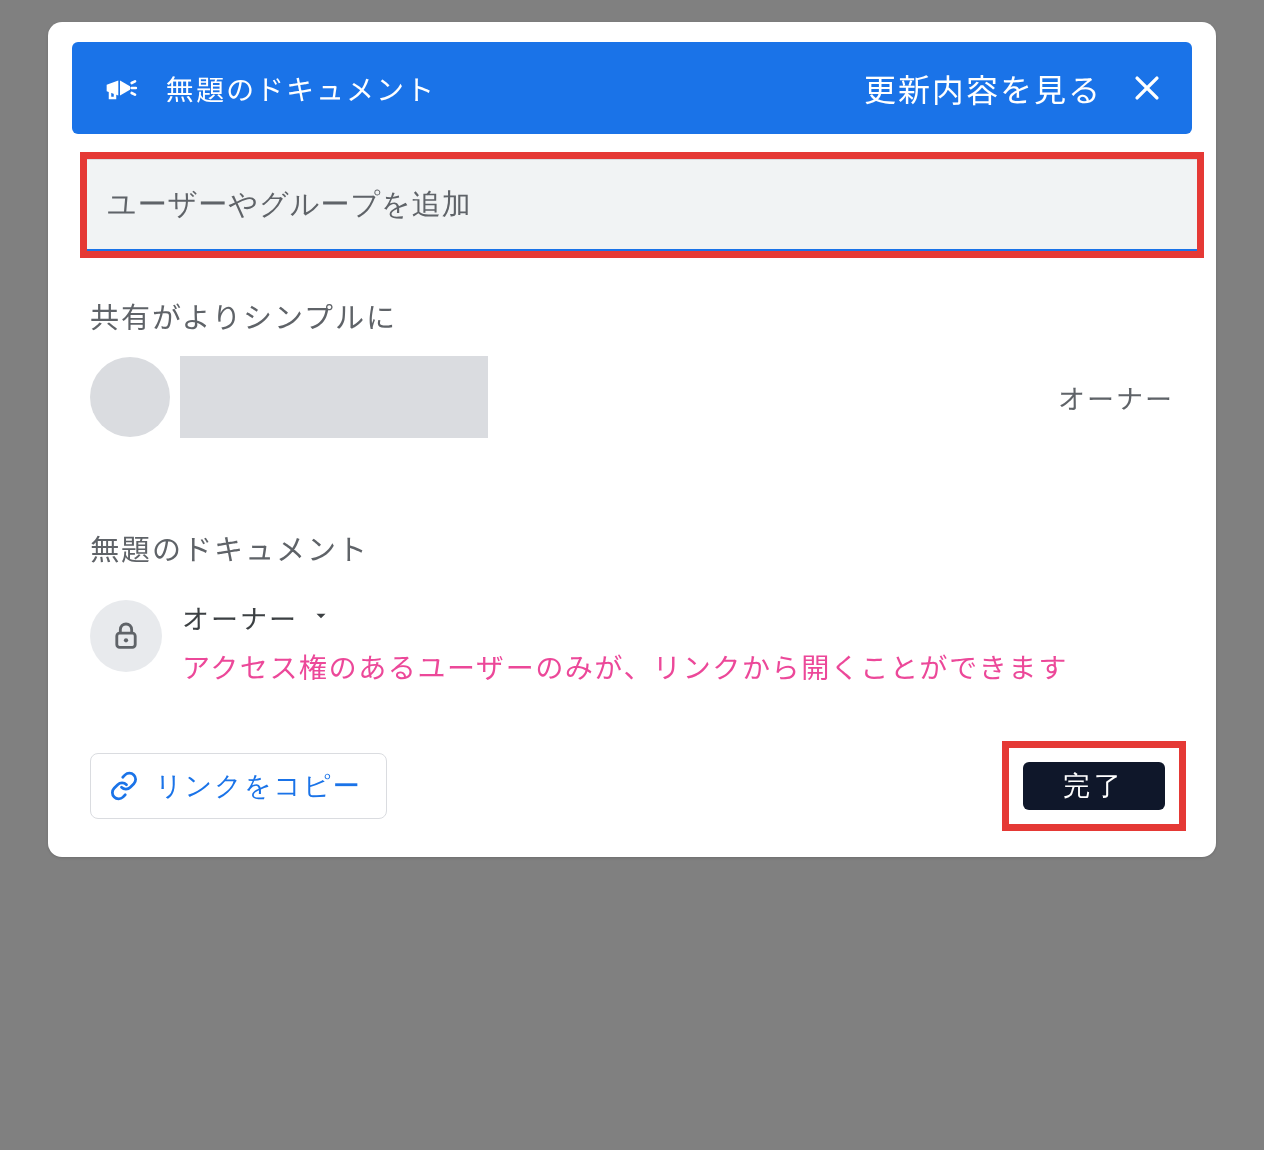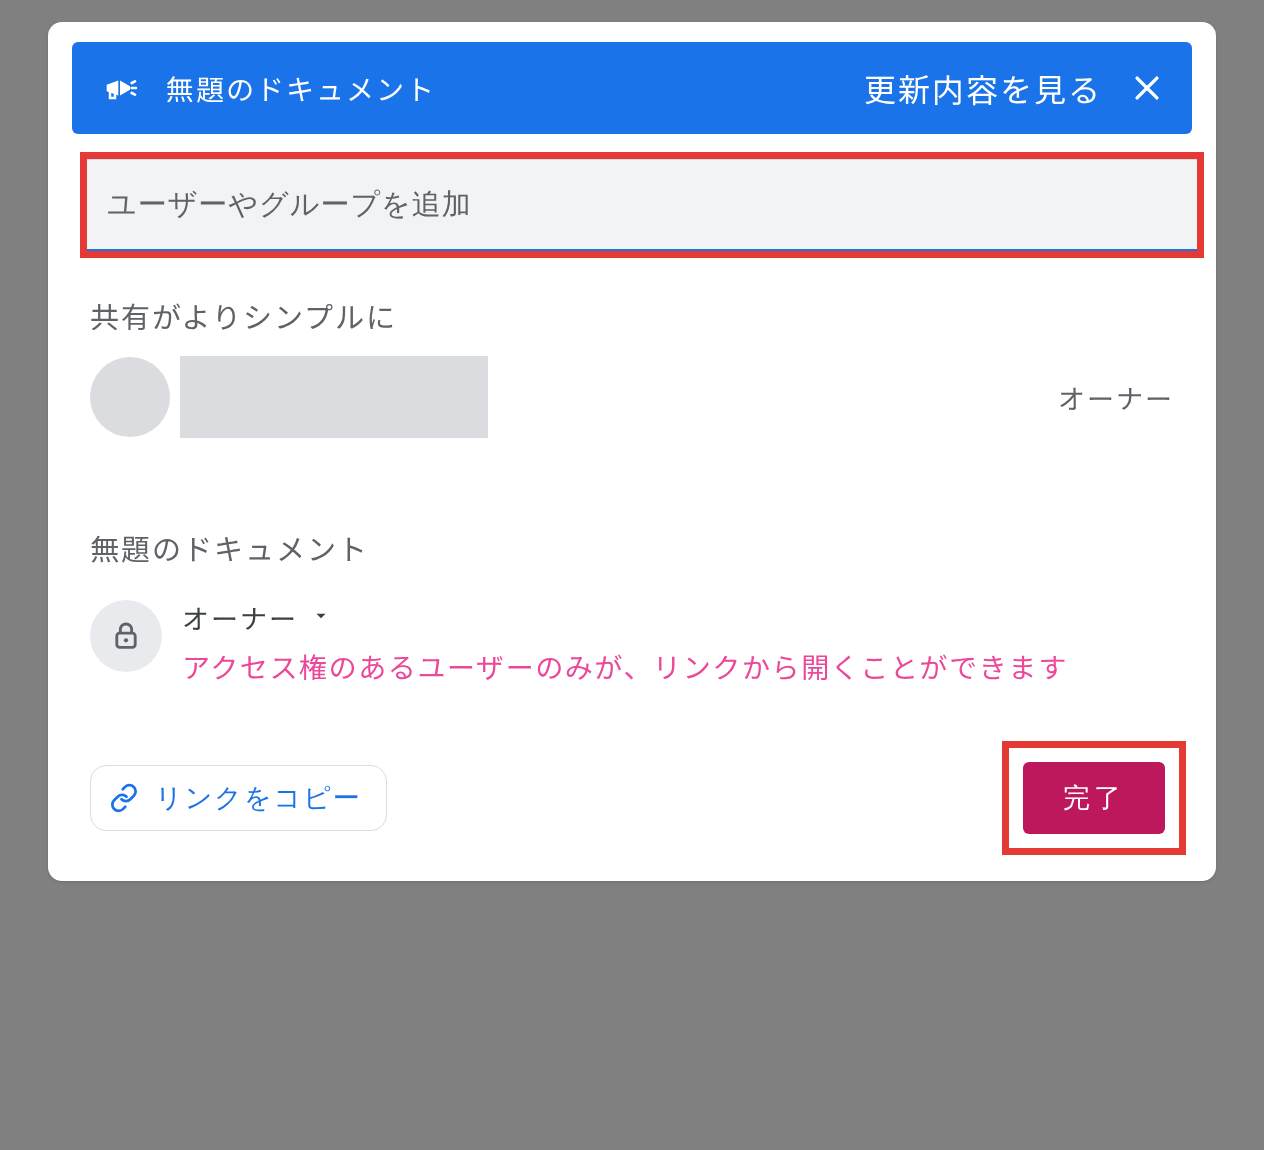--- a/index.html
+++ b/index.html
@@ -181,21 +181,21 @@
     }
     .footer {
       display: flex;
       align-items: center;
       padding: 46px 30px 0 42px;
     }
     .copy-link-btn {
       display: flex;
       align-items: center;
       border: 1px solid #dadce0;
-      border-radius: 16px;
+      border-radius: 8px;
       background: #fff;
       padding: 14px 24px 14px 18px;
       cursor: pointer;
       color: #1a73e8;
     }
     .copy-link-icon {
       margin-right: 16px;
       display: flex;
       align-items: center;
     }
@@ -203,25 +203,25 @@
       font-size: 27px;
       letter-spacing: 2px;
       font-weight: 500;
     }
     .done-highlight-wrap {
       margin-left: auto;
       border: 7px solid #e53935;
       padding: 14px;
     }
     .done-btn {
-      background: #be185d;
+      background: #0f172a;
       color: #fff;
       border: none;
       border-radius: 6px;
-      padding: 18px 40px;
+      padding: 6px 40px;
       font-size: 27px;
       letter-spacing: 4px;
       cursor: pointer;
       font-weight: 400;
     }
     .spacer-40 { height: 40px; }
   </style>
 </head>
 <body>
 

